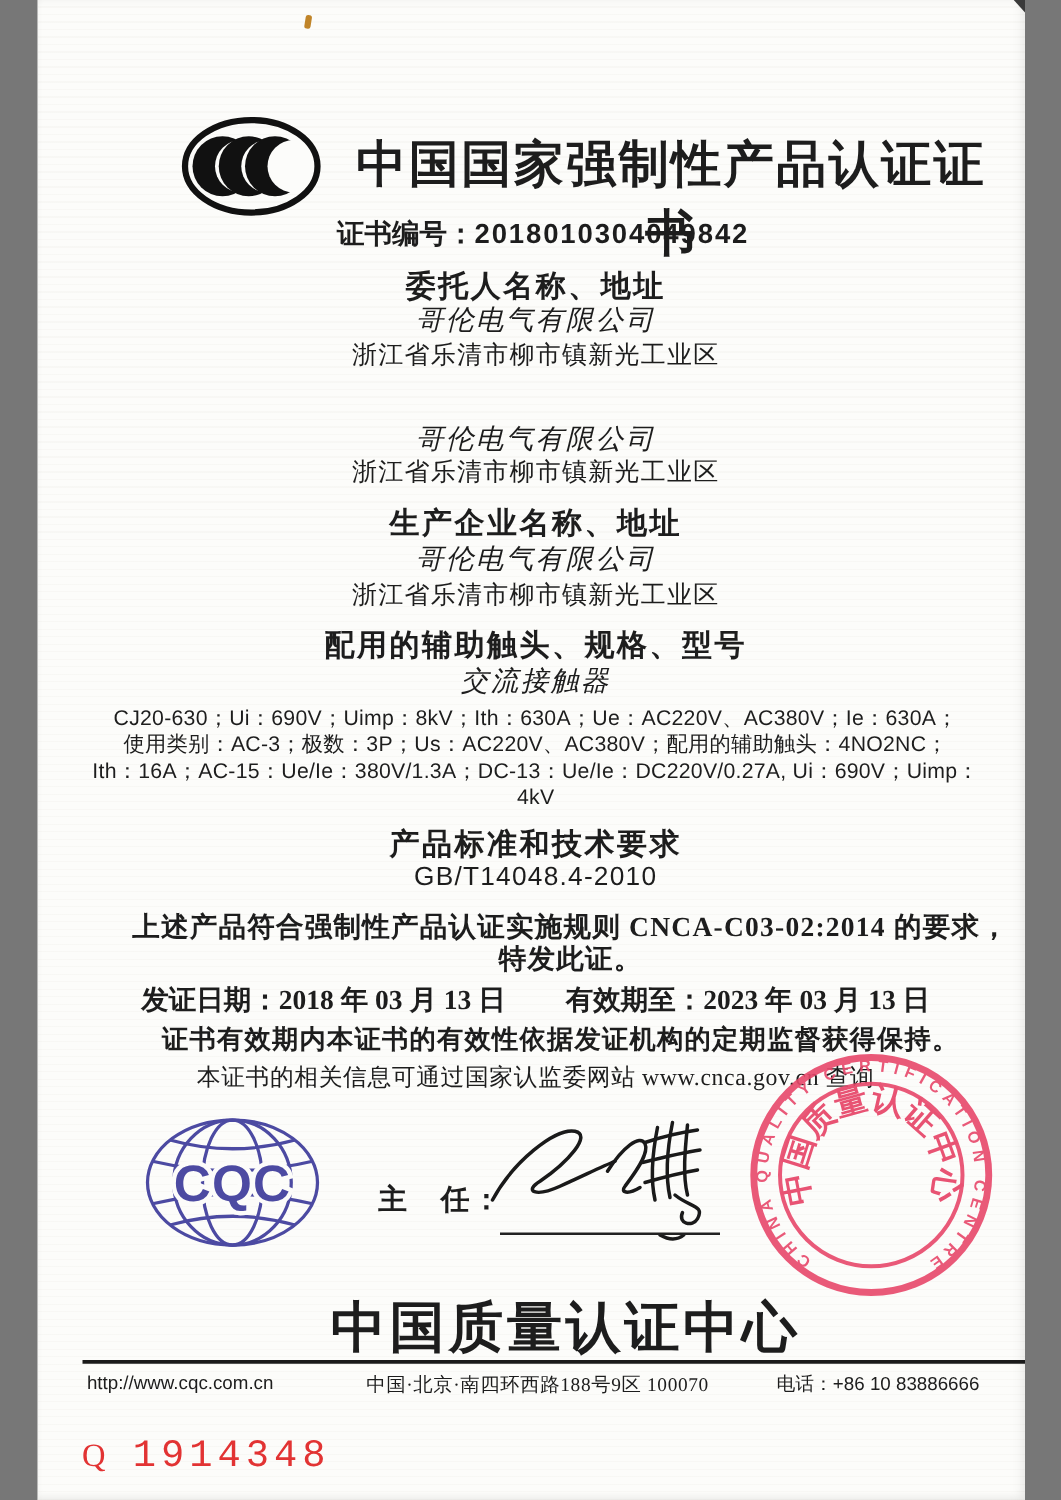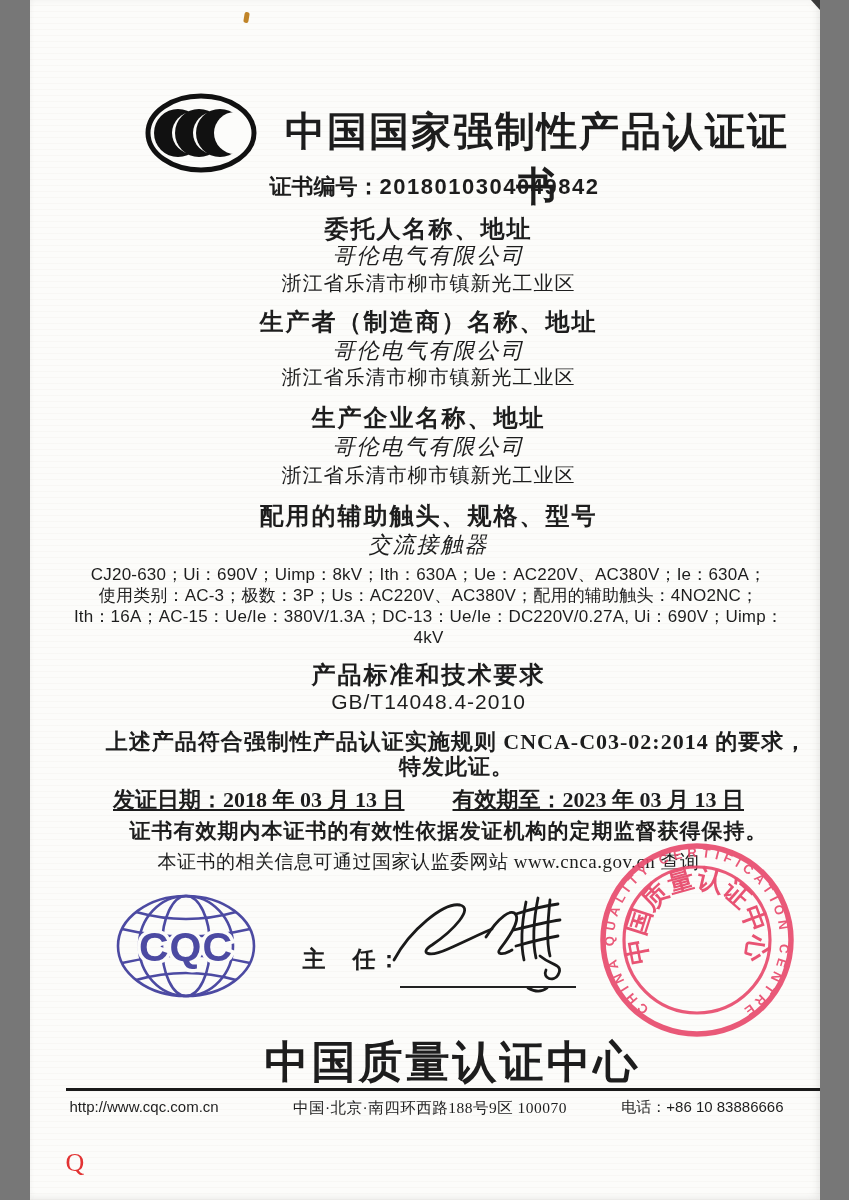--- a/index.html
+++ b/index.html
@@ -13,21 +13,21 @@
     padding-left:36px;
   }
   .abs{position:absolute;}
   .row{position:absolute;left:0;width:100%;text-align:center;box-sizing:border-box;padding-left:8px;}
   .sec-h{font-weight:bold;font-size:24px;letter-spacing:2px;}
   .name{font-size:22px;letter-spacing:2px;font-style:italic;}
   .addr{font-size:20px;letter-spacing:1px;}
   .spec-line{font-family:"Liberation Sans",sans-serif;font-size:17px;line-height:21px;letter-spacing:.2px;}
   .std-val{font-family:"Liberation Sans",sans-serif;font-size:21px;letter-spacing:1px;}
   .stmt{font-weight:bold;font-size:22px;line-height:25px;letter-spacing:1px;margin-left:28px;}
-  .dates{display:flex;justify-content:center;gap:48px;font-weight:bold;font-size:22px;text-decoration:underline;}
+  .dates{display:flex;justify-content:center;gap:48px;font-weight:bold;font-size:22px;}
   .validity{font-weight:bold;font-size:21px;letter-spacing:1px;margin-left:20px;}
   .info{font-size:19px;letter-spacing:.5px;}
   .cert-title{font-size:40px;font-weight:bold;letter-spacing:2px;text-align:center;}
   .cert-no-line{font-size:22px;font-weight:bold;}
   .cert-no-line .num{font-family:"Liberation Sans",sans-serif;font-size:22px;letter-spacing:1.5px;}
   .director{font-size:23px;font-weight:bold;letter-spacing:2px;text-align:right;}
   .sig-underline{border-top:2px solid #222;height:0;}
   .issuer-title{font-family:"Liberation Sans",sans-serif;font-weight:600;font-size:44px;letter-spacing:3px;}
   .footer-rule{background:#1a1a1a;height:2.5px;}
   .footer{display:flex;justify-content:space-between;align-items:flex-start;box-sizing:border-box;
@@ -64,21 +64,20 @@
   <div class="abs cert-title" style="left:245px;top:104px;width:525px;">中国国家强制性产品认证证书</div>
 
   <div class="row cert-no-line" style="top:172px;padding-left:20px;">
     <span>证书编号：</span><span class="num">2018010304049842</span>
   </div>
 
   <div class="row sec-h" style="top:213px;">委托人名称、地址</div>
   <div class="row name" style="top:241px;">哥伦电气有限公司</div>
   <div class="row addr" style="top:270px;">浙江省乐清市柳市镇新光工业区</div>
 
-  <div class="row sec-h" style="top:306px;">生产者（制造商）名称、地址</div>
   <div class="row name" style="top:336px;">哥伦电气有限公司</div>
   <div class="row addr" style="top:364px;">浙江省乐清市柳市镇新光工业区</div>
 
   <div class="row sec-h" style="top:402px;">生产企业名称、地址</div>
   <div class="row name" style="top:432px;">哥伦电气有限公司</div>
   <div class="row addr" style="top:462px;">浙江省乐清市柳市镇新光工业区</div>
 
   <div class="row sec-h" style="top:500px;">配用的辅助触头、规格、型号</div>
   <div class="row name" style="top:530px;">交流接触器</div>
 
@@ -155,15 +154,16 @@
 
   <div class="abs footer-rule" style="left:36px;top:1088px;width:778px;"></div>
   <div class="abs footer" style="left:0;top:1098px;">
     <span class="url">http://www.cqc.com.cn</span>
     <span class="mid">中国·北京·南四环西路188号9区  100070</span>
     <span class="phone">电话：+86 10 83886666</span>
   </div>
 
   <div class="abs serial" style="left:36px;top:1148px;">
     <span class="q">Q</span>
+    <span class="num">1914348</span>
   </div>
 
 </div>
 
 </body></html>

